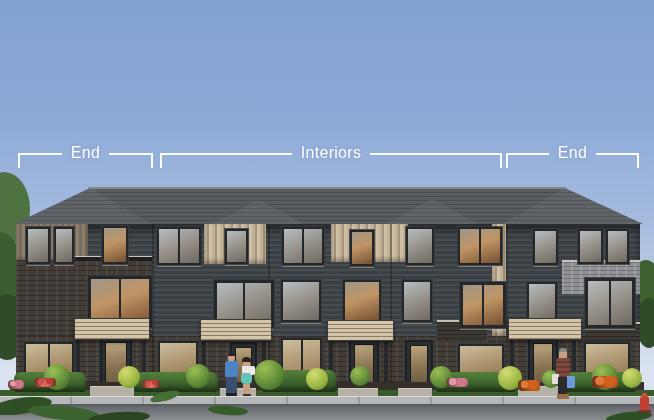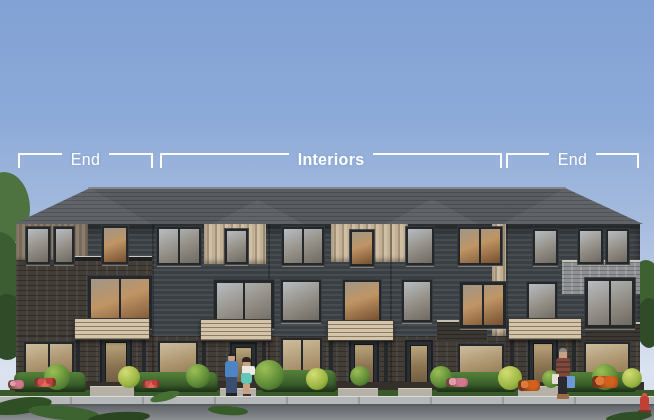--- a/index.html
+++ b/index.html
@@ -84,21 +84,21 @@
                radial-gradient(circle at 68% 42%,#d2611e 24%,#6e3a1a 75%);}
   .sidewalk{left:0;top:396px;width:654px;height:9px;background:#b5b7b9;border-top:1px solid #dadbdc;
             background-image:repeating-linear-gradient(90deg,transparent 0 70px,rgba(0,0,0,.16) 70px 72px);}
   .curb{left:0;top:404px;width:654px;height:2px;background:#5a5d60;}
   .road{left:0;top:406px;width:654px;height:14px;background:linear-gradient(180deg,#63666a,#8b8e91);}
   .leaf{border-radius:50%;}
 
   .part{position:absolute;}
 
   
-  .bracket{position:absolute;top:153px;display:flex;color:#fff;z-index:50;align-items:flex-end;}
+  .bracket{position:absolute;top:153px;display:flex;color:#fff;z-index:50;}
   .arm{border-top:2px solid rgba(255,255,255,.96);height:13px;flex:1;}
   .arm.l{border-left:2px solid rgba(255,255,255,.96);}
   .arm.r{border-right:2px solid rgba(255,255,255,.96);}
   .blabel{font-size:16px;line-height:17px;margin:-9px 9px 0 9px;white-space:nowrap;
           letter-spacing:.3px;text-shadow:0 0 3px rgba(120,150,195,.8);}
 </style>
 </head>
 <body>
 
 <div class="stage">
@@ -282,21 +282,21 @@
   <div class="abs leaf" style="left:88px;top:412px;width:62px;height:12px;background:#2a4620;transform:rotate(-4deg);"></div>
   <div class="abs leaf" style="left:150px;top:392px;width:30px;height:9px;background:#456f33;transform:rotate(-15deg);"></div>
   <div class="abs leaf" style="left:208px;top:406px;width:40px;height:9px;background:#365c2a;transform:rotate(4deg);"></div>
   <div class="abs leaf" style="left:606px;top:412px;width:46px;height:10px;background:#2f4f26;transform:rotate(-6deg);"></div>
 
   <div class="bracket" style="left:18px;width:135px;">
     <div class="arm l"></div>
     <div class="blabel">End</div>
     <div class="arm r"></div>
   </div>
-  <div class="bracket" style="left:160px;width:342px;font-weight:bold;">
+  <div class="bracket" style="left:160px;width:342px;">
     <div class="arm l"></div>
     <div class="blabel">Interiors</div>
     <div class="arm r"></div>
   </div>
   <div class="bracket" style="left:506px;width:133px;">
     <div class="arm l"></div>
     <div class="blabel">End</div>
     <div class="arm r"></div>
   </div>
 

